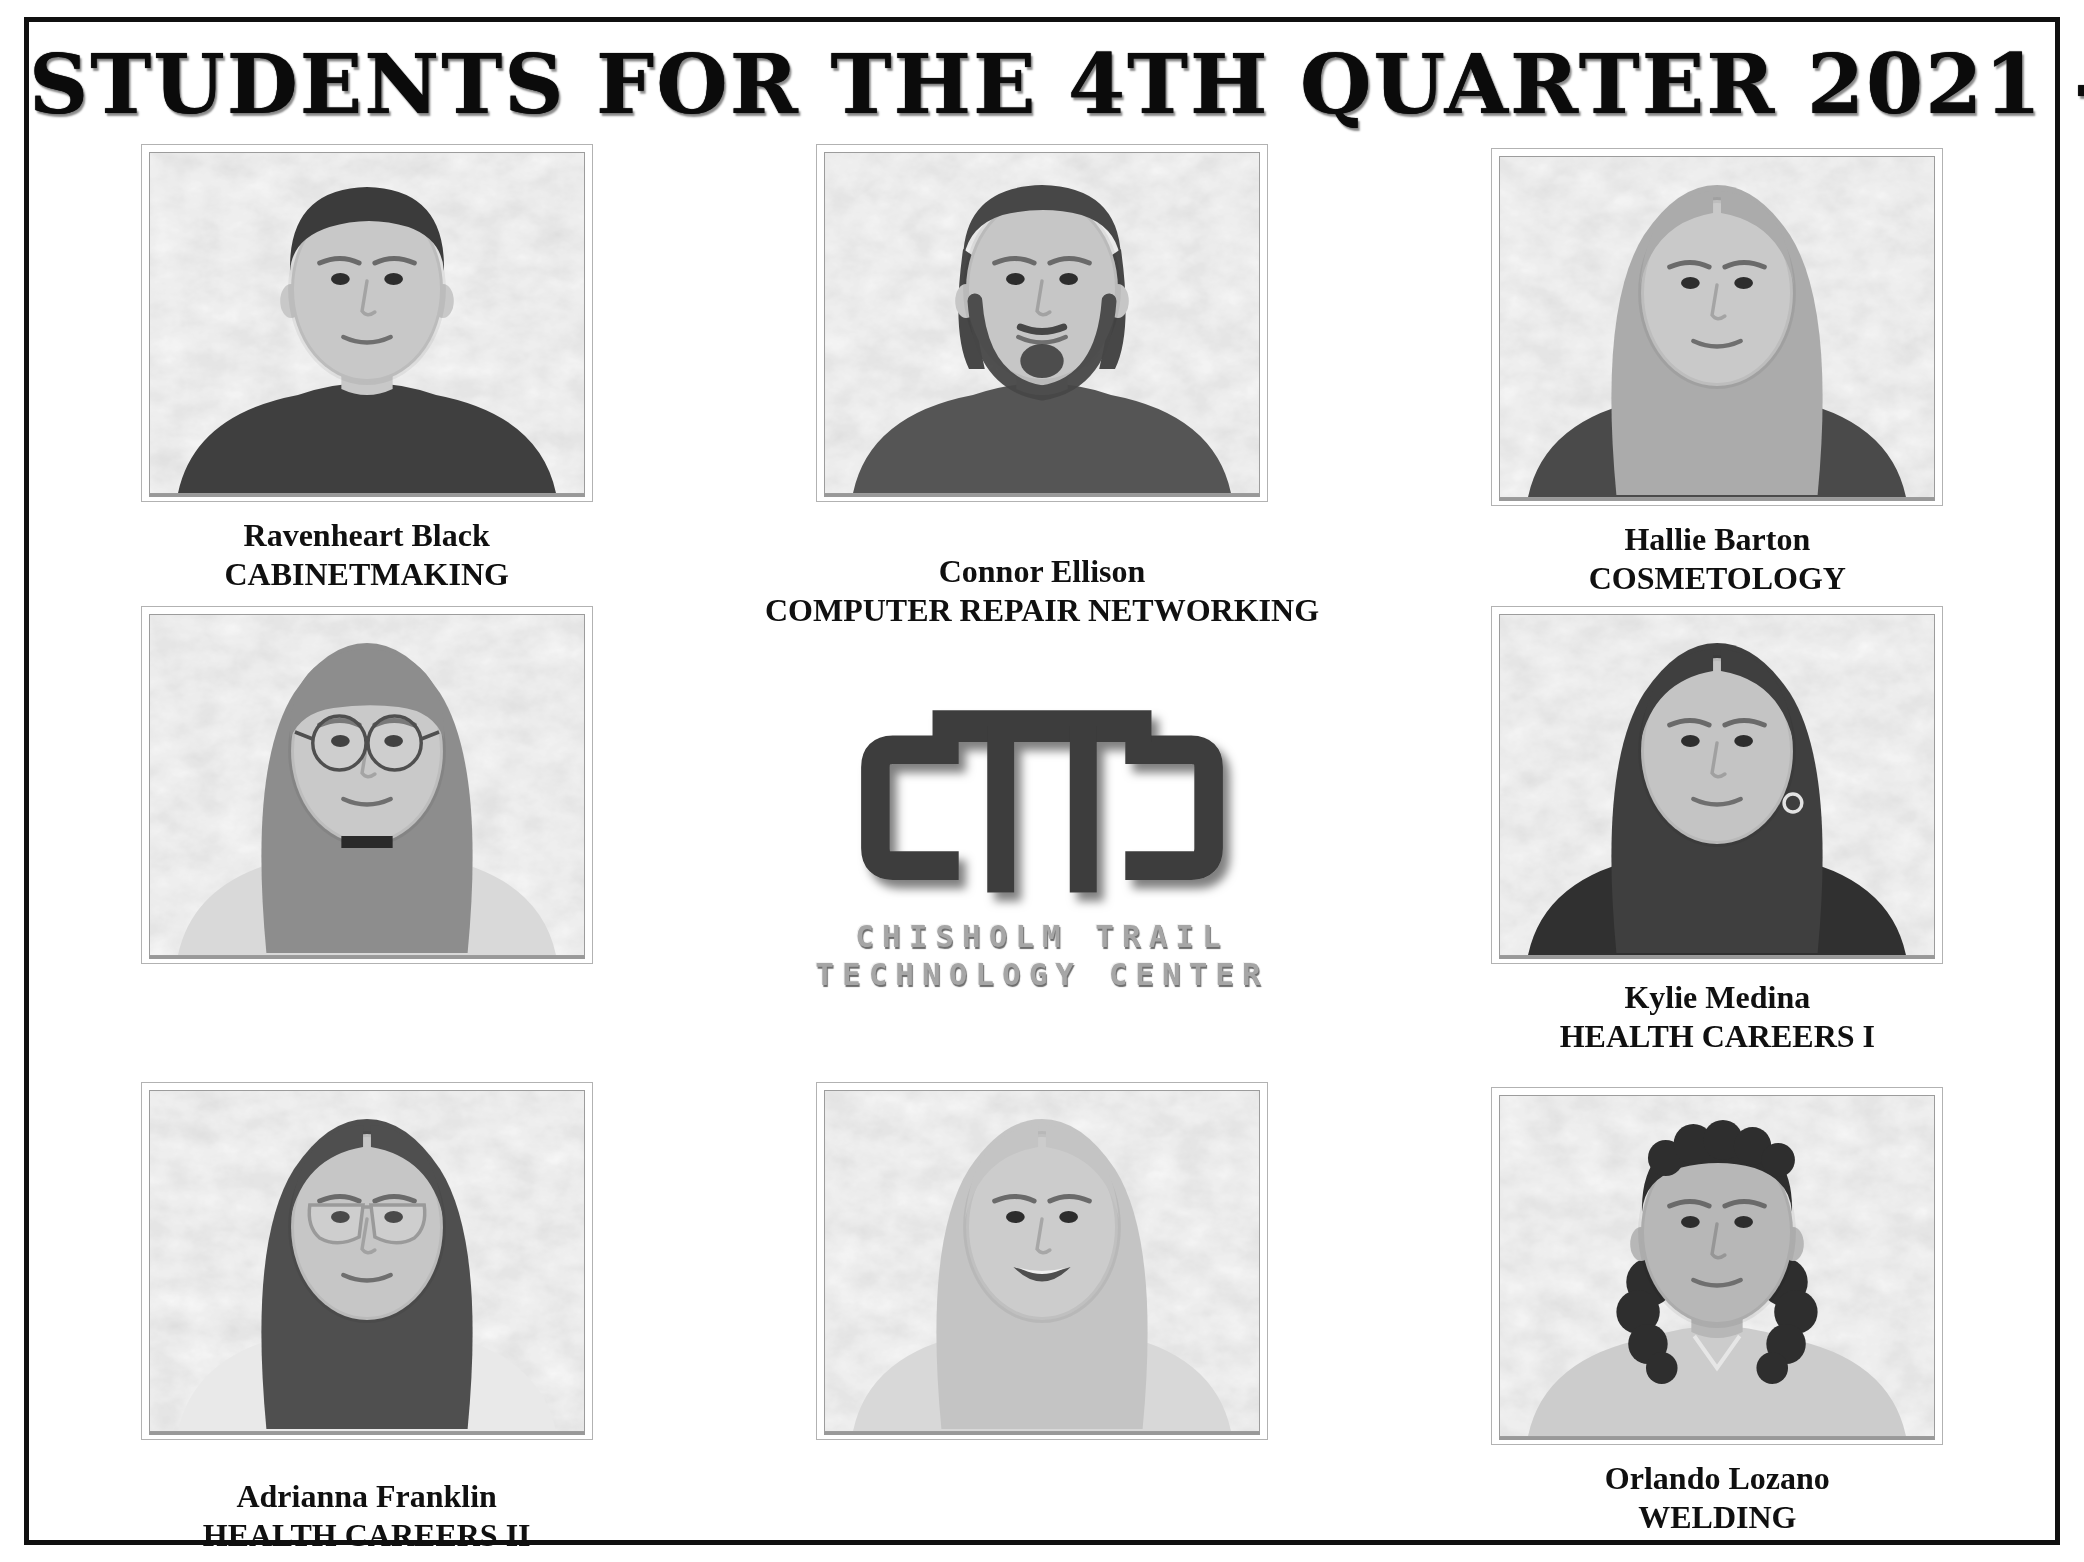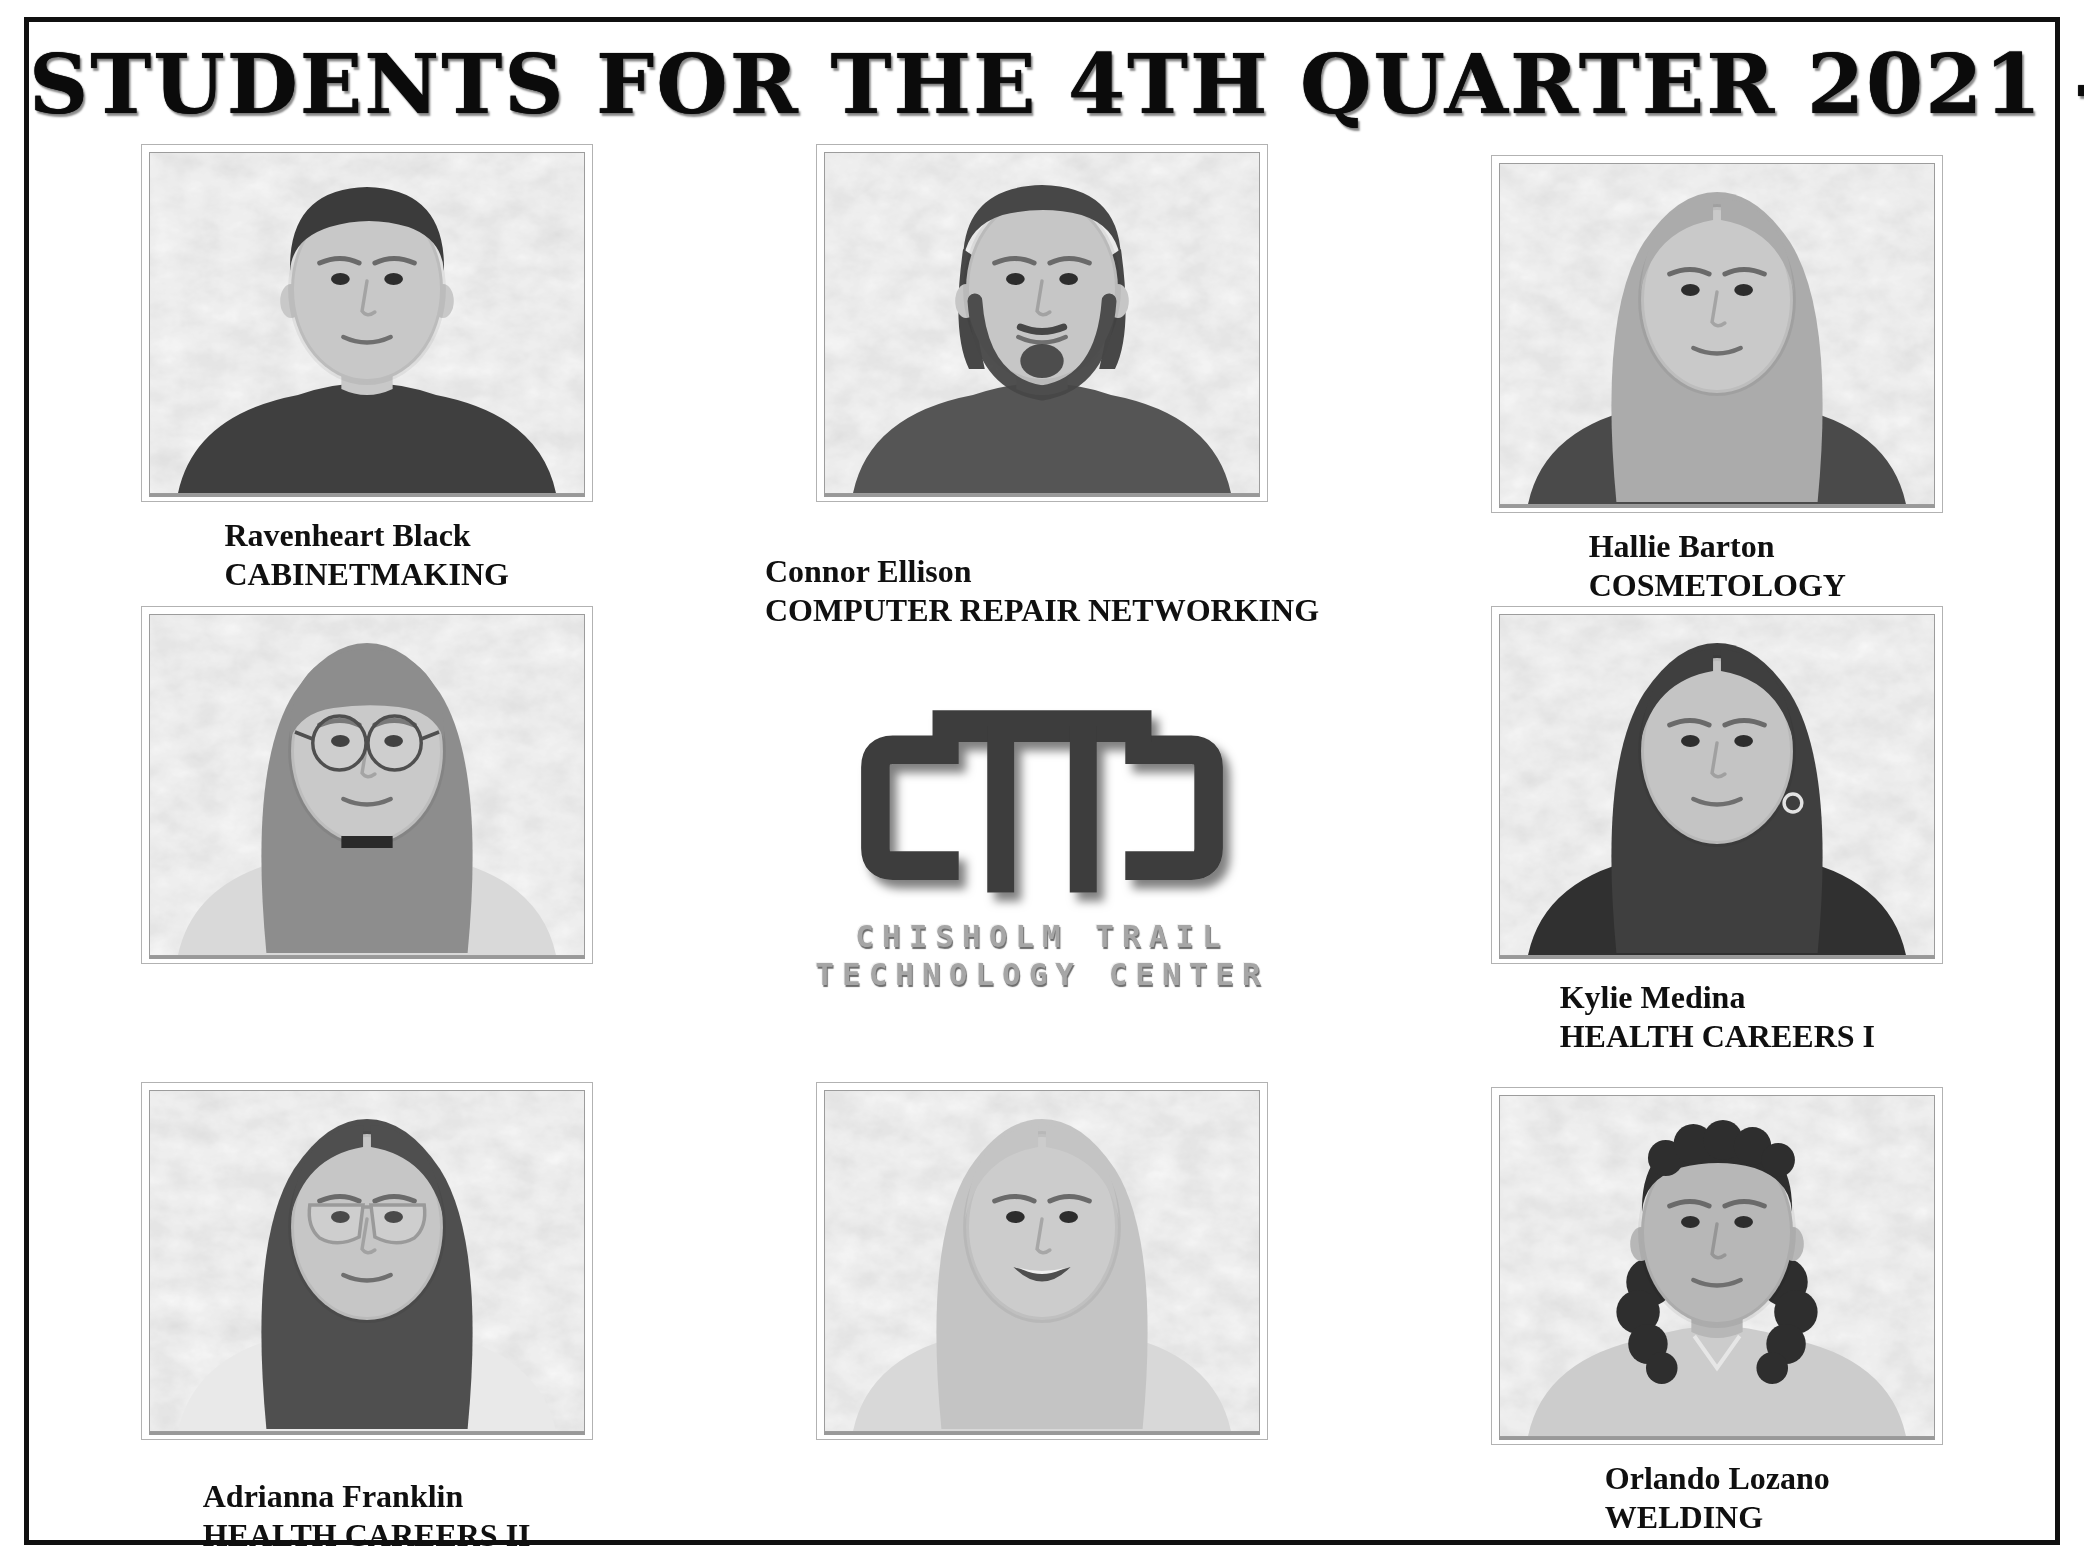--- a/index.html
+++ b/index.html
@@ -24,21 +24,21 @@
   }
   .cell{display:flex;flex-direction:column;align-items:center;}
   .frame{background:#fff;border:1px solid #b2b2b2;padding:7px;}
   .photo{
     width:434px;height:340px;
     border:1px solid #9c9c9c;
     box-shadow:0 3px 0 rgba(70,70,70,0.55);
     overflow:hidden;line-height:0;
   }
   .photo svg{display:block;}
-  .cap{margin-top:14px;text-align:left;font-weight:bold;font-size:32px;line-height:1.22;color:#101010;}
+  .cap{margin-top:14px;text-align:center;font-weight:bold;font-size:32px;line-height:1.22;color:#101010;}
   .cap-name{white-space:nowrap;}
   .cap-prog{white-space:nowrap;}
   .logo-cell{justify-content:center;margin-top:-14px;}
   .logo-glyphs{width:470px;height:238px;}
   .logo-text{
     font-family:"DejaVu Sans Mono",monospace;
     font-weight:bold;
     color:#a6a6a6;
     letter-spacing:8px;
     font-size:31px;
@@ -138,21 +138,21 @@
                 <path d="M198,174 Q220,183 242,174" stroke="#474747" stroke-width="7" fill="none" stroke-linecap="round"></path>
               </svg>
             </div>
         </div>
         <figcaption class="cap">
           <div class="cap-name">Connor Ellison</div>
           <div class="cap-prog">COMPUTER REPAIR NETWORKING</div>
         </figcaption>
       </figure>
 
-      <figure class="cell" style="margin:11px;">
+      <figure class="cell" style="margin:4px;">
         <div class="frame">
           <div class="photo">
               <svg viewBox="0 0 440 340" width="434" height="340" preserveAspectRatio="none" role="img">
                 <defs>
                   <filter id="tex2" x="0" y="0" width="100%" height="100%">
                     <feTurbulence type="fractalNoise" baseFrequency="0.028 0.04" numOctaves="4" seed="17"></feTurbulence>
                     <feColorMatrix type="saturate" values="0"></feColorMatrix>
                     <feComponentTransfer>
                       <feFuncR type="linear" slope="0.30" intercept="0.70"></feFuncR>
                       <feFuncG type="linear" slope="0.30" intercept="0.70"></feFuncG>

